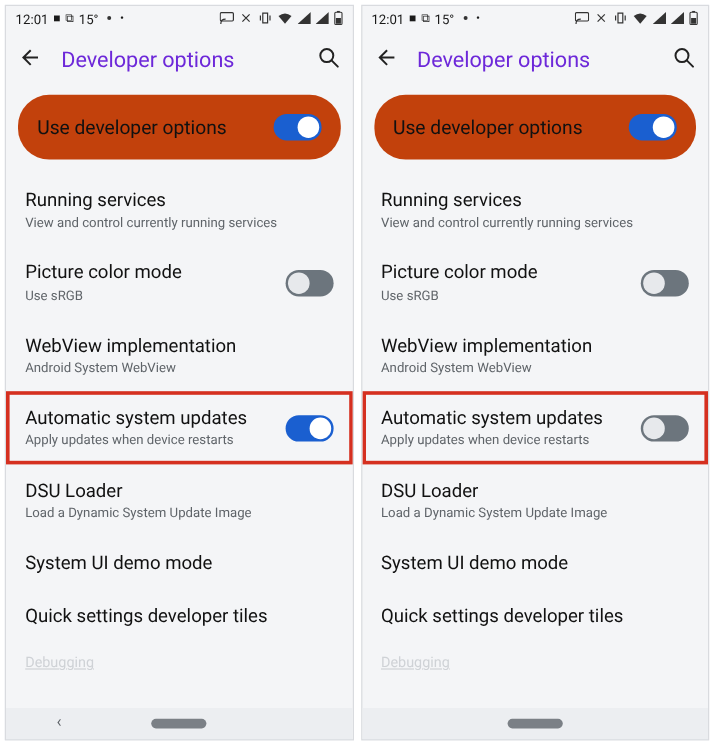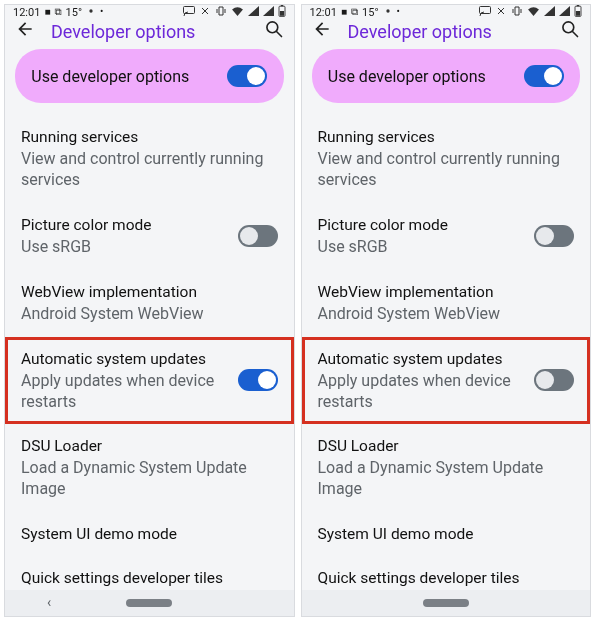--- a/index.html
+++ b/index.html
@@ -42,26 +42,26 @@
     display: flex;
     align-items: center;
     padding: 0 10px;
     gap: 16px;
   }
   .back-icon svg, .search-icon svg { width: 20px; height: 20px; }
   .header-title { flex: 1; font-size: 18px; font-weight: 400; color: #6d28d9; }
   
   .hero {
     margin: 6px 10px 12px 10px;
-    background: #f0abfc;
+    background: #c2410c;
     border-radius: 26px;
     padding: 16px 16px;
     display: flex;
     align-items: center;
-    justify-content: center;
+    justify-content: space-between;
     gap: 38px;
   }
   .hero-title { font-size: 16px; color: #111; }
   
   .toggle {
     width: 40px; height: 22px; border-radius: 11px; position: relative;
     flex-shrink: 0;
   }
   .toggle::after {
     content: ""; position: absolute; top: 2px; width: 18px; height: 18px;
@@ -75,21 +75,21 @@
   .rows { display: flex; flex-direction: column; }
   .row {
     padding: 12px 16px;
     display: flex;
     align-items: center;
     justify-content: space-between;
     gap: 10px;
   }
   .row-text { display: flex; flex-direction: column; gap: 2px; min-width: 0; }
   .row-title { font-size: 15.5px; color: #111; line-height: 1.3; }
-  .row-sub { font-size: 16px; color: #5f6469; line-height: 1.3; }
+  .row-sub { font-size: 11px; color: #5f6469; line-height: 1.3; }
   .row.highlight {
     outline: 3px solid #d53020;
     outline-offset: -3px;
   }
   .section-label {
     padding: 10px 16px 0 16px;
     font-size: 12px;
     color: #cfd2d6;
     text-decoration: underline;
   }

